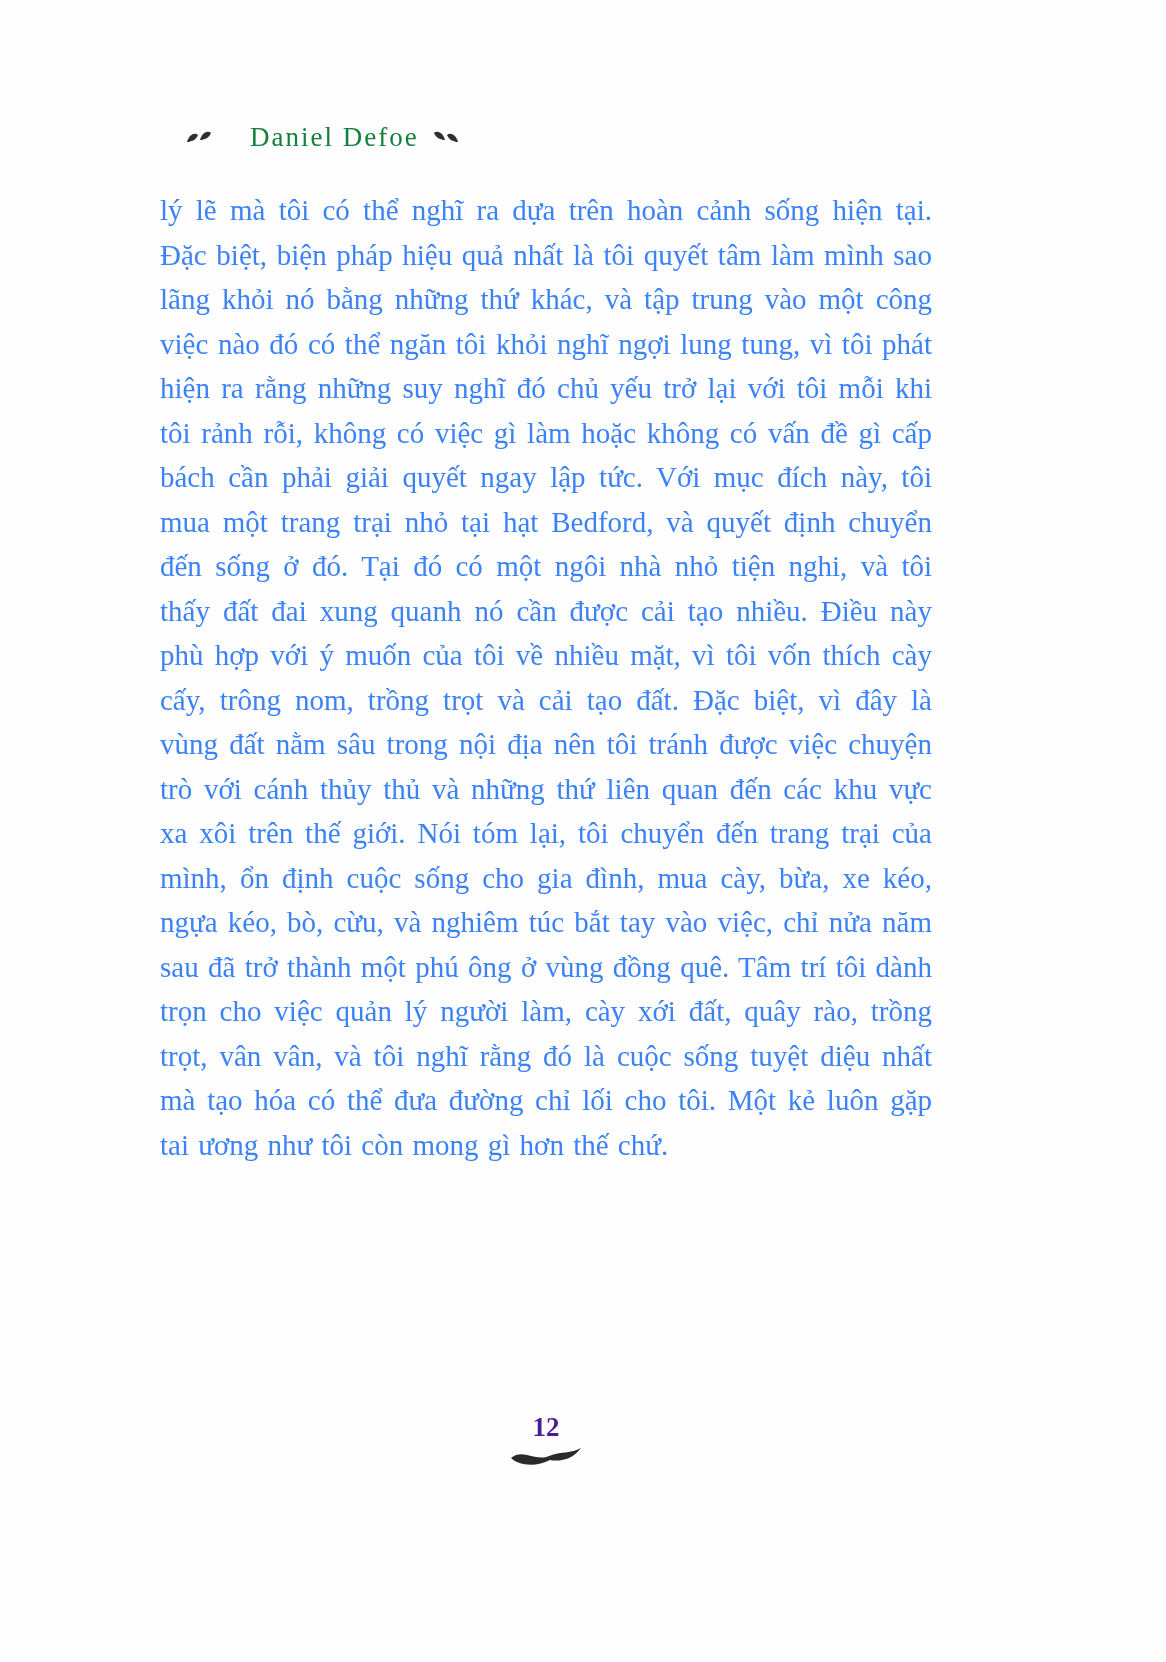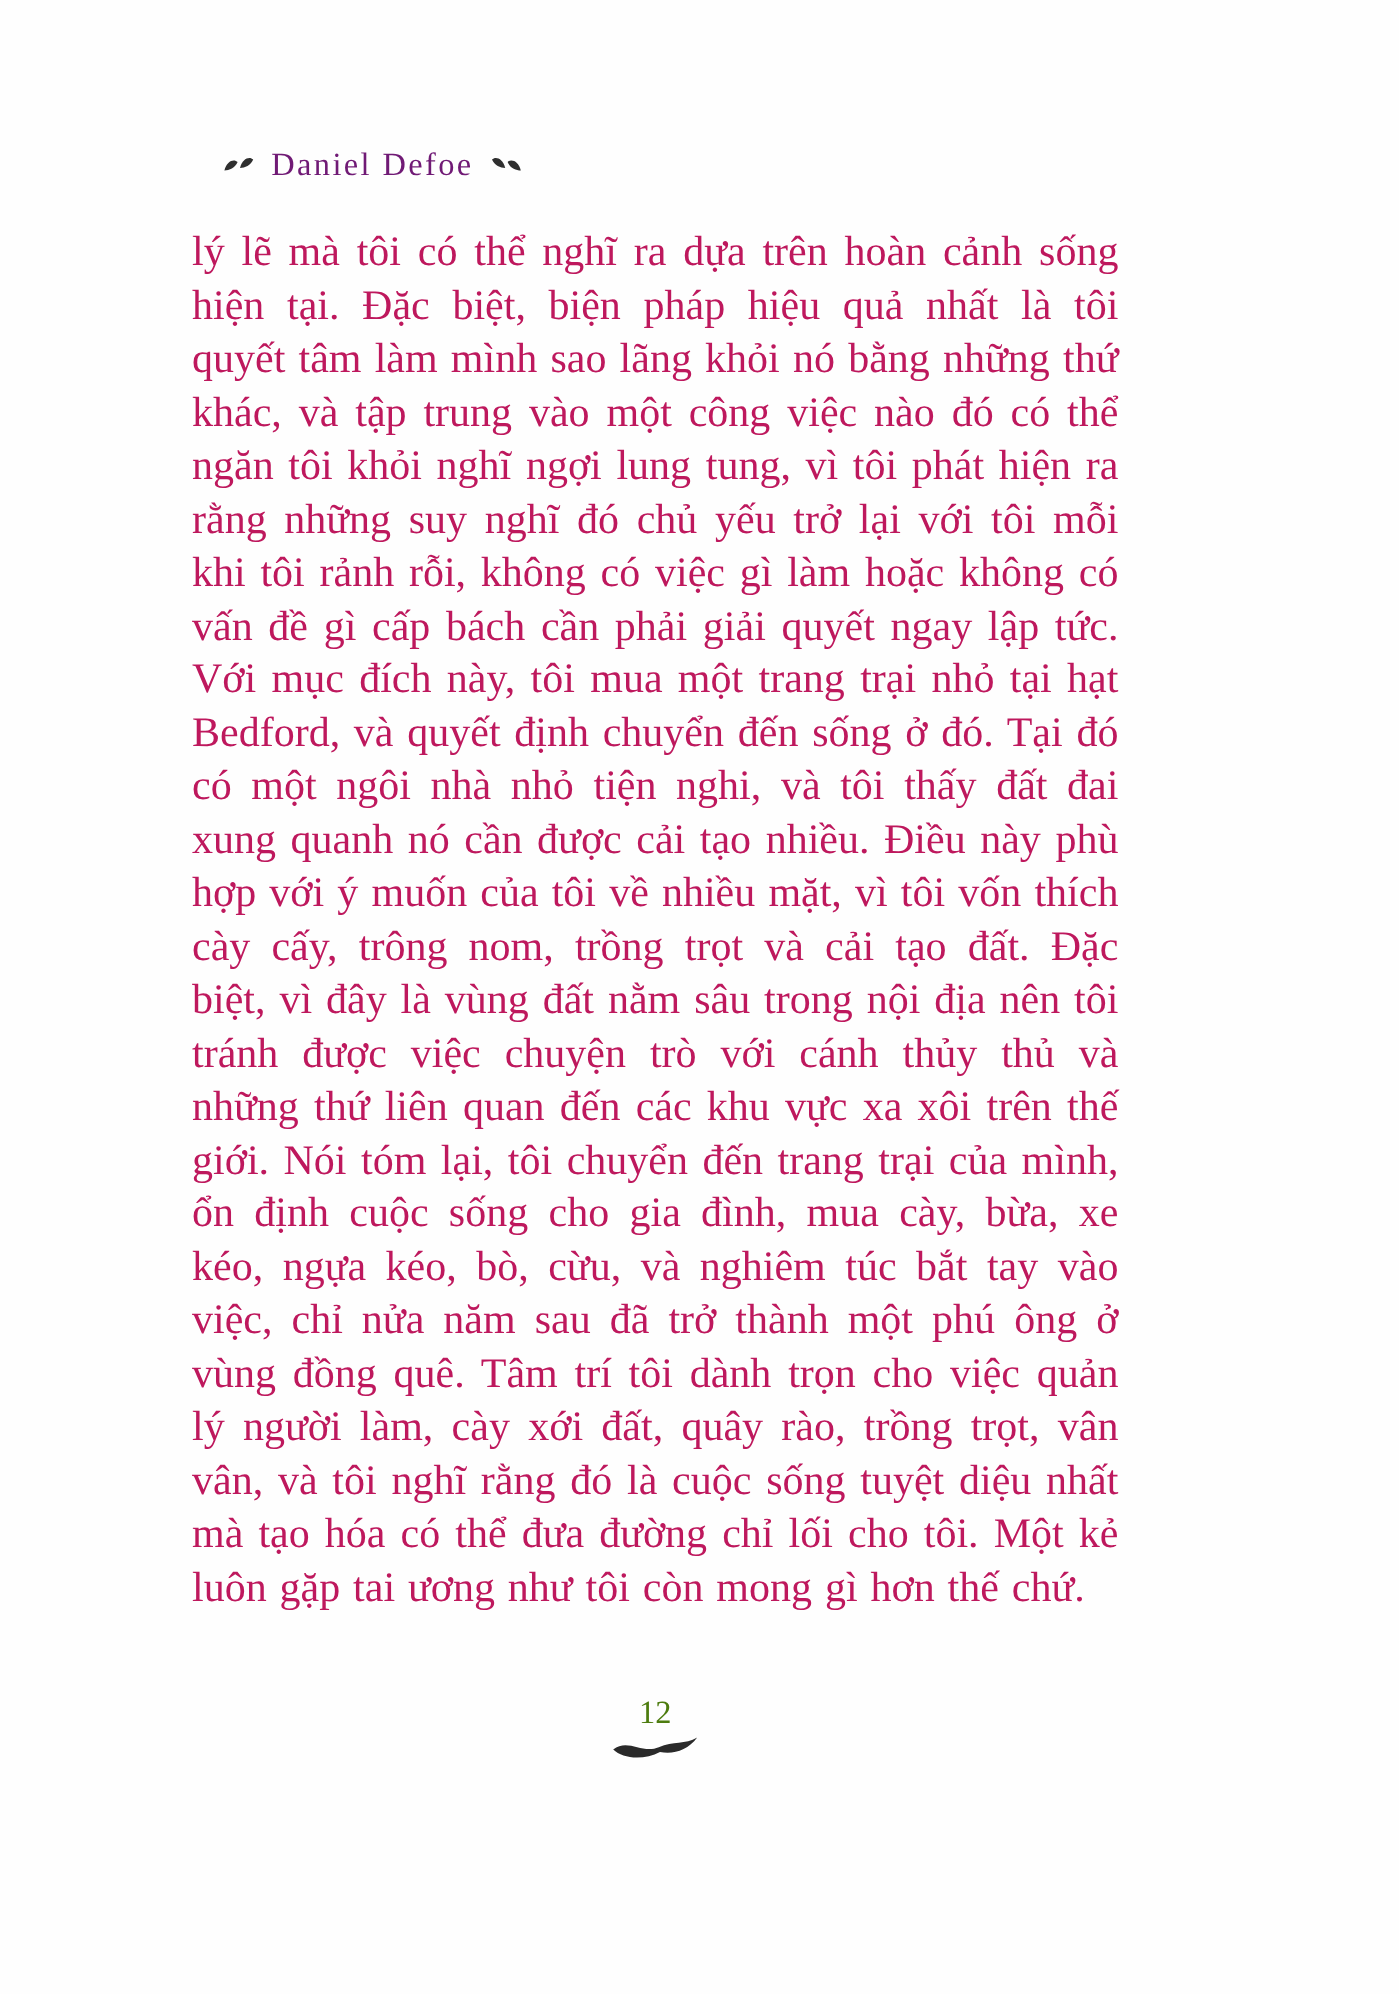--- a/index.html
+++ b/index.html
@@ -20,59 +20,60 @@
     position: absolute;
     top: 122px;
     left: 184px;
     display: flex;
     align-items: center;
     gap: 12px;
   }
   .author-name {
     font-size: 27px;
     letter-spacing: 2px;
-    color: #701a75;
+    color: #15803d;
     white-space: nowrap;
+    margin-left: 24px;
   }
   .ornament {
     display: inline-flex;
     align-items: center;
     color: #2f2f2f;
   }
   .ornament svg { display: block; }
   .ornament.flip svg { transform: scaleX(-1); }
   .body-text {
     position: absolute;
     top: 188px;
     left: 160px;
     width: 772px;
   }
   .body-text p {
     margin: 0;
-    font-size: 35px;
+    font-size: 29px;
     line-height: 44.5px;
     text-align: justify;
     text-justify: inter-word;
-    color: #be185d;
+    color: #3b82f6;
     word-spacing: 2px;
   }
   .body-text p.indent {
     text-indent: 52px;
   }
   .page-footer {
     position: absolute;
     top: 1412px;
     left: 160px;
     width: 772px;
     text-align: center;
   }
   .page-number {
     font-size: 27px;
-    font-weight: normal;
-    color: #4d7c0f;
+    font-weight: bold;
+    color: #4c1d95;
   }
   .footer-flourish {
     margin-top: 2px;
     display: flex;
     justify-content: center;
     color: #2a2a2a;
   }
   .footer-flourish svg { display: block; }
 </style>
 </head>

